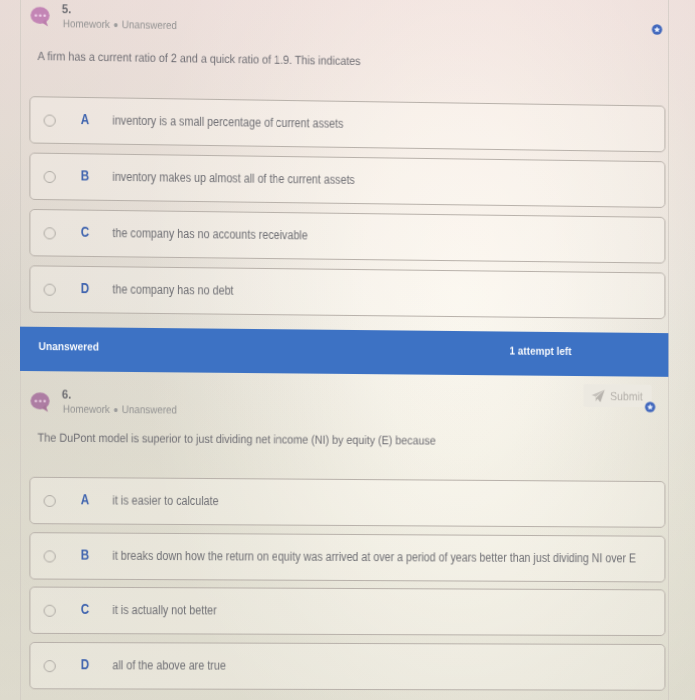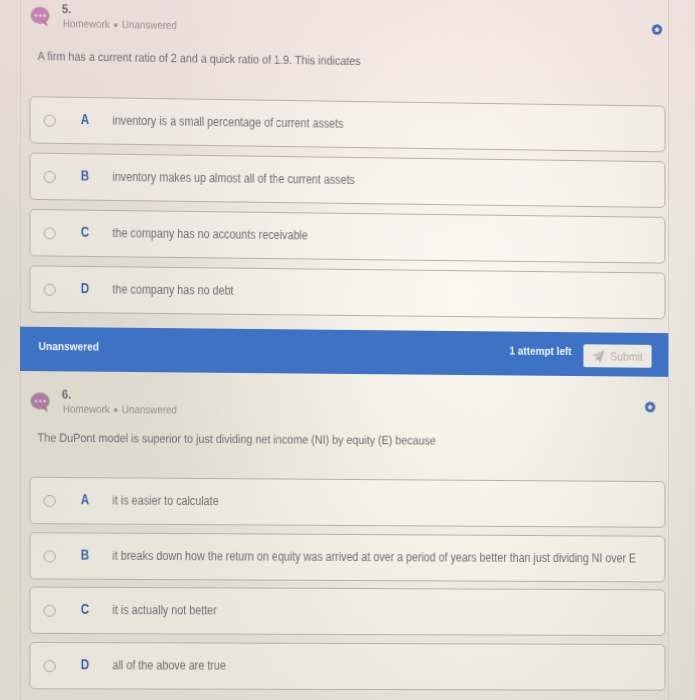--- a/index.html
+++ b/index.html
@@ -50,21 +50,21 @@
   .letter{position:absolute;font-size:14px;font-weight:bold;color:#3d62ae;
         transform:scaleX(.82);transform-origin:50% 50%;text-align:center;width:12px;line-height:12px;}
   .otext{position:absolute;font-size:12px;color:#6f6f74;white-space:nowrap;
         transform:scaleX(.893);transform-origin:0 50%;}
 
   .bluebar{position:absolute;left:0;width:648px;background:#3d72c4;}
   .bluebar .lbl{position:absolute;font-size:11.3px;font-weight:bold;color:#fff;
         transform:scaleX(.89);transform-origin:0 50%;}
   .bluebar .att{position:absolute;font-size:11.3px;font-weight:bold;color:#fff;
         transform:scaleX(.89);transform-origin:100% 50%;text-align:right;}
-  .submit{position:absolute;background:#ece9e1;border-radius:2px;}
+  .submit{position:absolute;background:#ece9e1;border-radius:2px;margin-top:40px;}
   .submit .t{position:absolute;font-size:11.9px;color:#b2aea8;
         transform:scaleX(.89);transform-origin:0 50%;}
   .plane{position:absolute;width:12px;height:12px;}
 </style>
 </head>
 <body>
 
 <div class="page">
   <div class="glare"></div>
   <div class="vign"></div>

